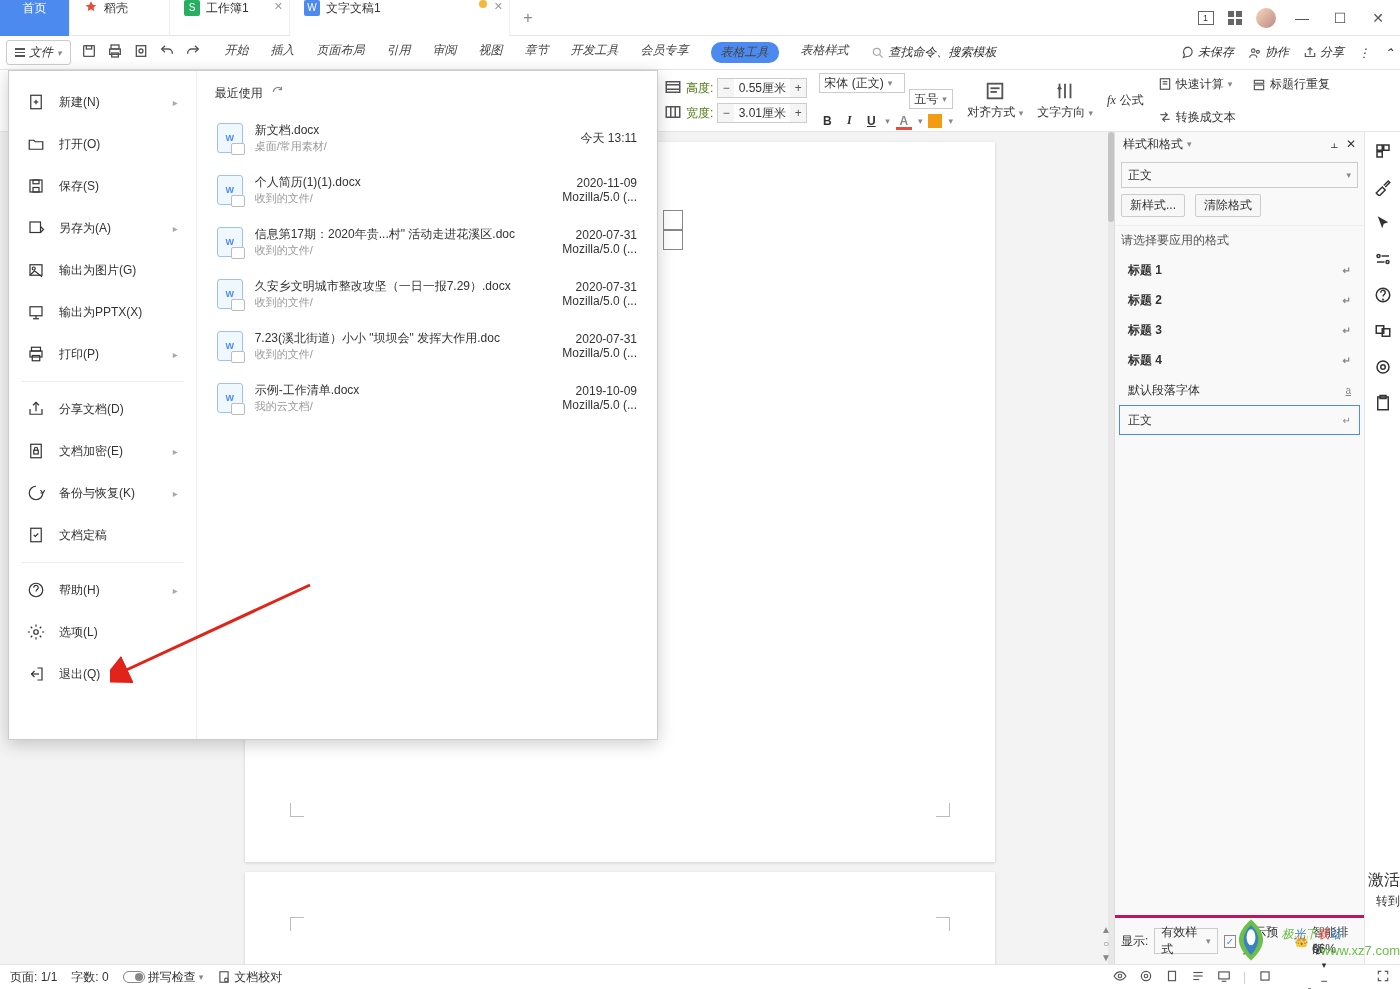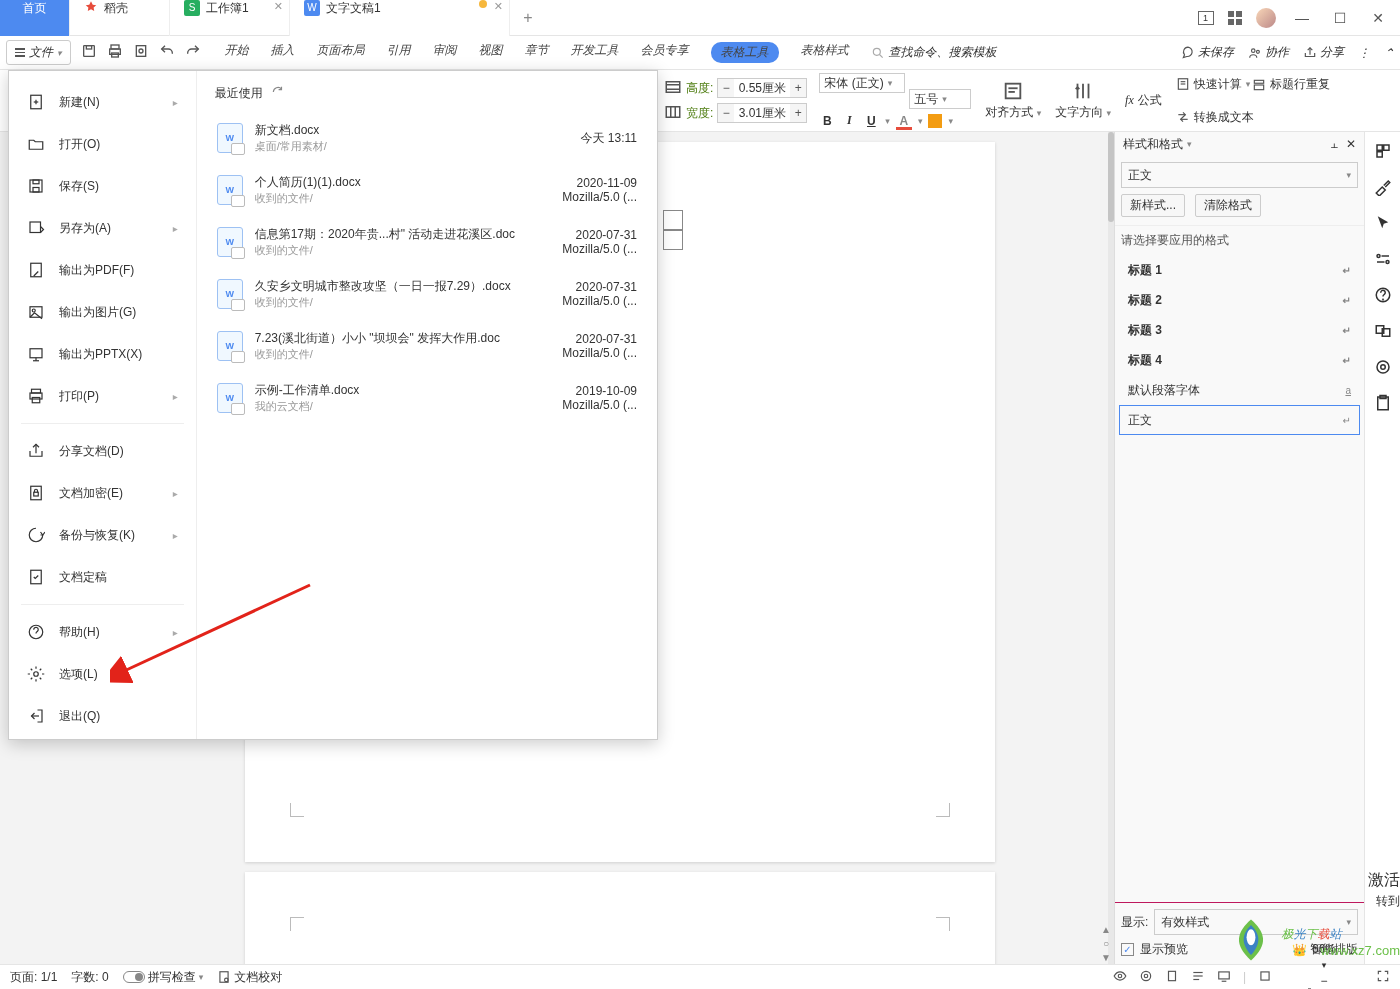--- a/index.html
+++ b/index.html
@@ -84,21 +84,21 @@
   .sel2 .dd{margin-left:auto;color:#888;font-size:9px;}
   .pbtns{display:flex;gap:10px;padding:0 6px 8px;}
   .pbtns button{border:1px solid #ccc;background:#f7f7f7;padding:2px 8px;border-radius:2px;}
   .plabel{padding:6px 6px;color:#555;border-top:1px solid #eee;}
   .slist{flex:1;overflow:auto;padding:0 4px;}
   .sitem{height:30px;display:flex;align-items:center;padding:0 8px;border:1px solid transparent;justify-content:space-between;}
   .sitem.sel{border:1px solid #4d8af0;}
   .sitem .mk{color:#888;font-size:10px;}
   .sitem.h{font-size:16px;font-weight:bold;}
   .sitem.p{font-family:serif;font-size:11px;}
-  .pfoot{border-top:1px solid #be185d;padding:6px;display:flex;flex-direction:column;gap:6px;}
+  .pfoot{border-top:3px solid #be185d;padding:6px;display:flex;gap:6px;}
   .pfoot .row{display:flex;align-items:center;gap:6px;}
   .pfoot .sel2{margin:0;flex:1;}
   .chk{width:13px;height:13px;border:1px solid #888;display:flex;align-items:center;justify-content:center;color:#4d8af0;font-size:10px;}
   .smart{color:#f39c12;margin-left:auto;display:flex;align-items:center;gap:3px;}
   
   .sidebar{width:36px;background:#fff;border-left:1px solid #e5e5e5;display:flex;flex-direction:column;align-items:center;padding-top:10px;gap:18px;}
   .sidebar .sic{width:18px;height:18px;color:#888;}
   .sidebar .sic.active{color:#4d8af0;}
   
   .status{position:absolute;left:0;right:0;bottom:0;height:25px;background:#fff;border-top:1px solid #e5e5e5;display:flex;align-items:center;padding:0 10px;gap:14px;color:#555;}
@@ -289,21 +289,21 @@
           <button>+</button>
         </div>
     </div>
   </div>
   <div class="fontgroup">
     <div class="fontrow">
       <div class="sel" style="width:86px;">
           <span>宋体 (正文)</span>
           <span class="dd">▾</span>
         </div>
-      <div class="sel" style="width:62px;margin-top:16px;">
+      <div class="sel" style="width:44px;margin-top:16px;">
           <span>五号</span>
           <span class="dd">▾</span>
         </div>
     </div>
     <div class="btns">
       <span class="b">B</span>
       <span class="b i">I</span>
       <span class="b u">U</span>
         <span style="color:#888;font-size:9px;">▾</span>
       <span class="b a">A</span>
@@ -513,27 +513,20 @@
         </svg>
         <span>保存(S)</span>
       </div>
     <div class="fm-item">
         <svg viewBox="0 0 24 24" fill="none" stroke="currentColor" stroke-width="1.6">
           <rect x="4" y="4" width="14" height="14"></rect>
           <path d="M18 10l4 4-4 4"></path>
         </svg>
         <span>另存为(A)</span>
         <span class="arr">▸</span>
-      </div>
-    <div class="fm-item">
-        <svg viewBox="0 0 24 24" fill="none" stroke="currentColor" stroke-width="1.6">
-          <rect x="5" y="3" width="14" height="18"></rect>
-          <path d="M9 20l6-6"></path>
-        </svg>
-        <span>输出为PDF(F)</span>
       </div>
     <div class="fm-item">
         <svg viewBox="0 0 24 24" fill="none" stroke="currentColor" stroke-width="1.6">
           <rect x="4" y="5" width="16" height="14"></rect>
           <circle cx="9" cy="10" r="2"></circle>
           <path d="M4 19l6-6 10 8"></path>
         </svg>
         <span>输出为图片(G)</span>
       </div>
     <div class="fm-item">

